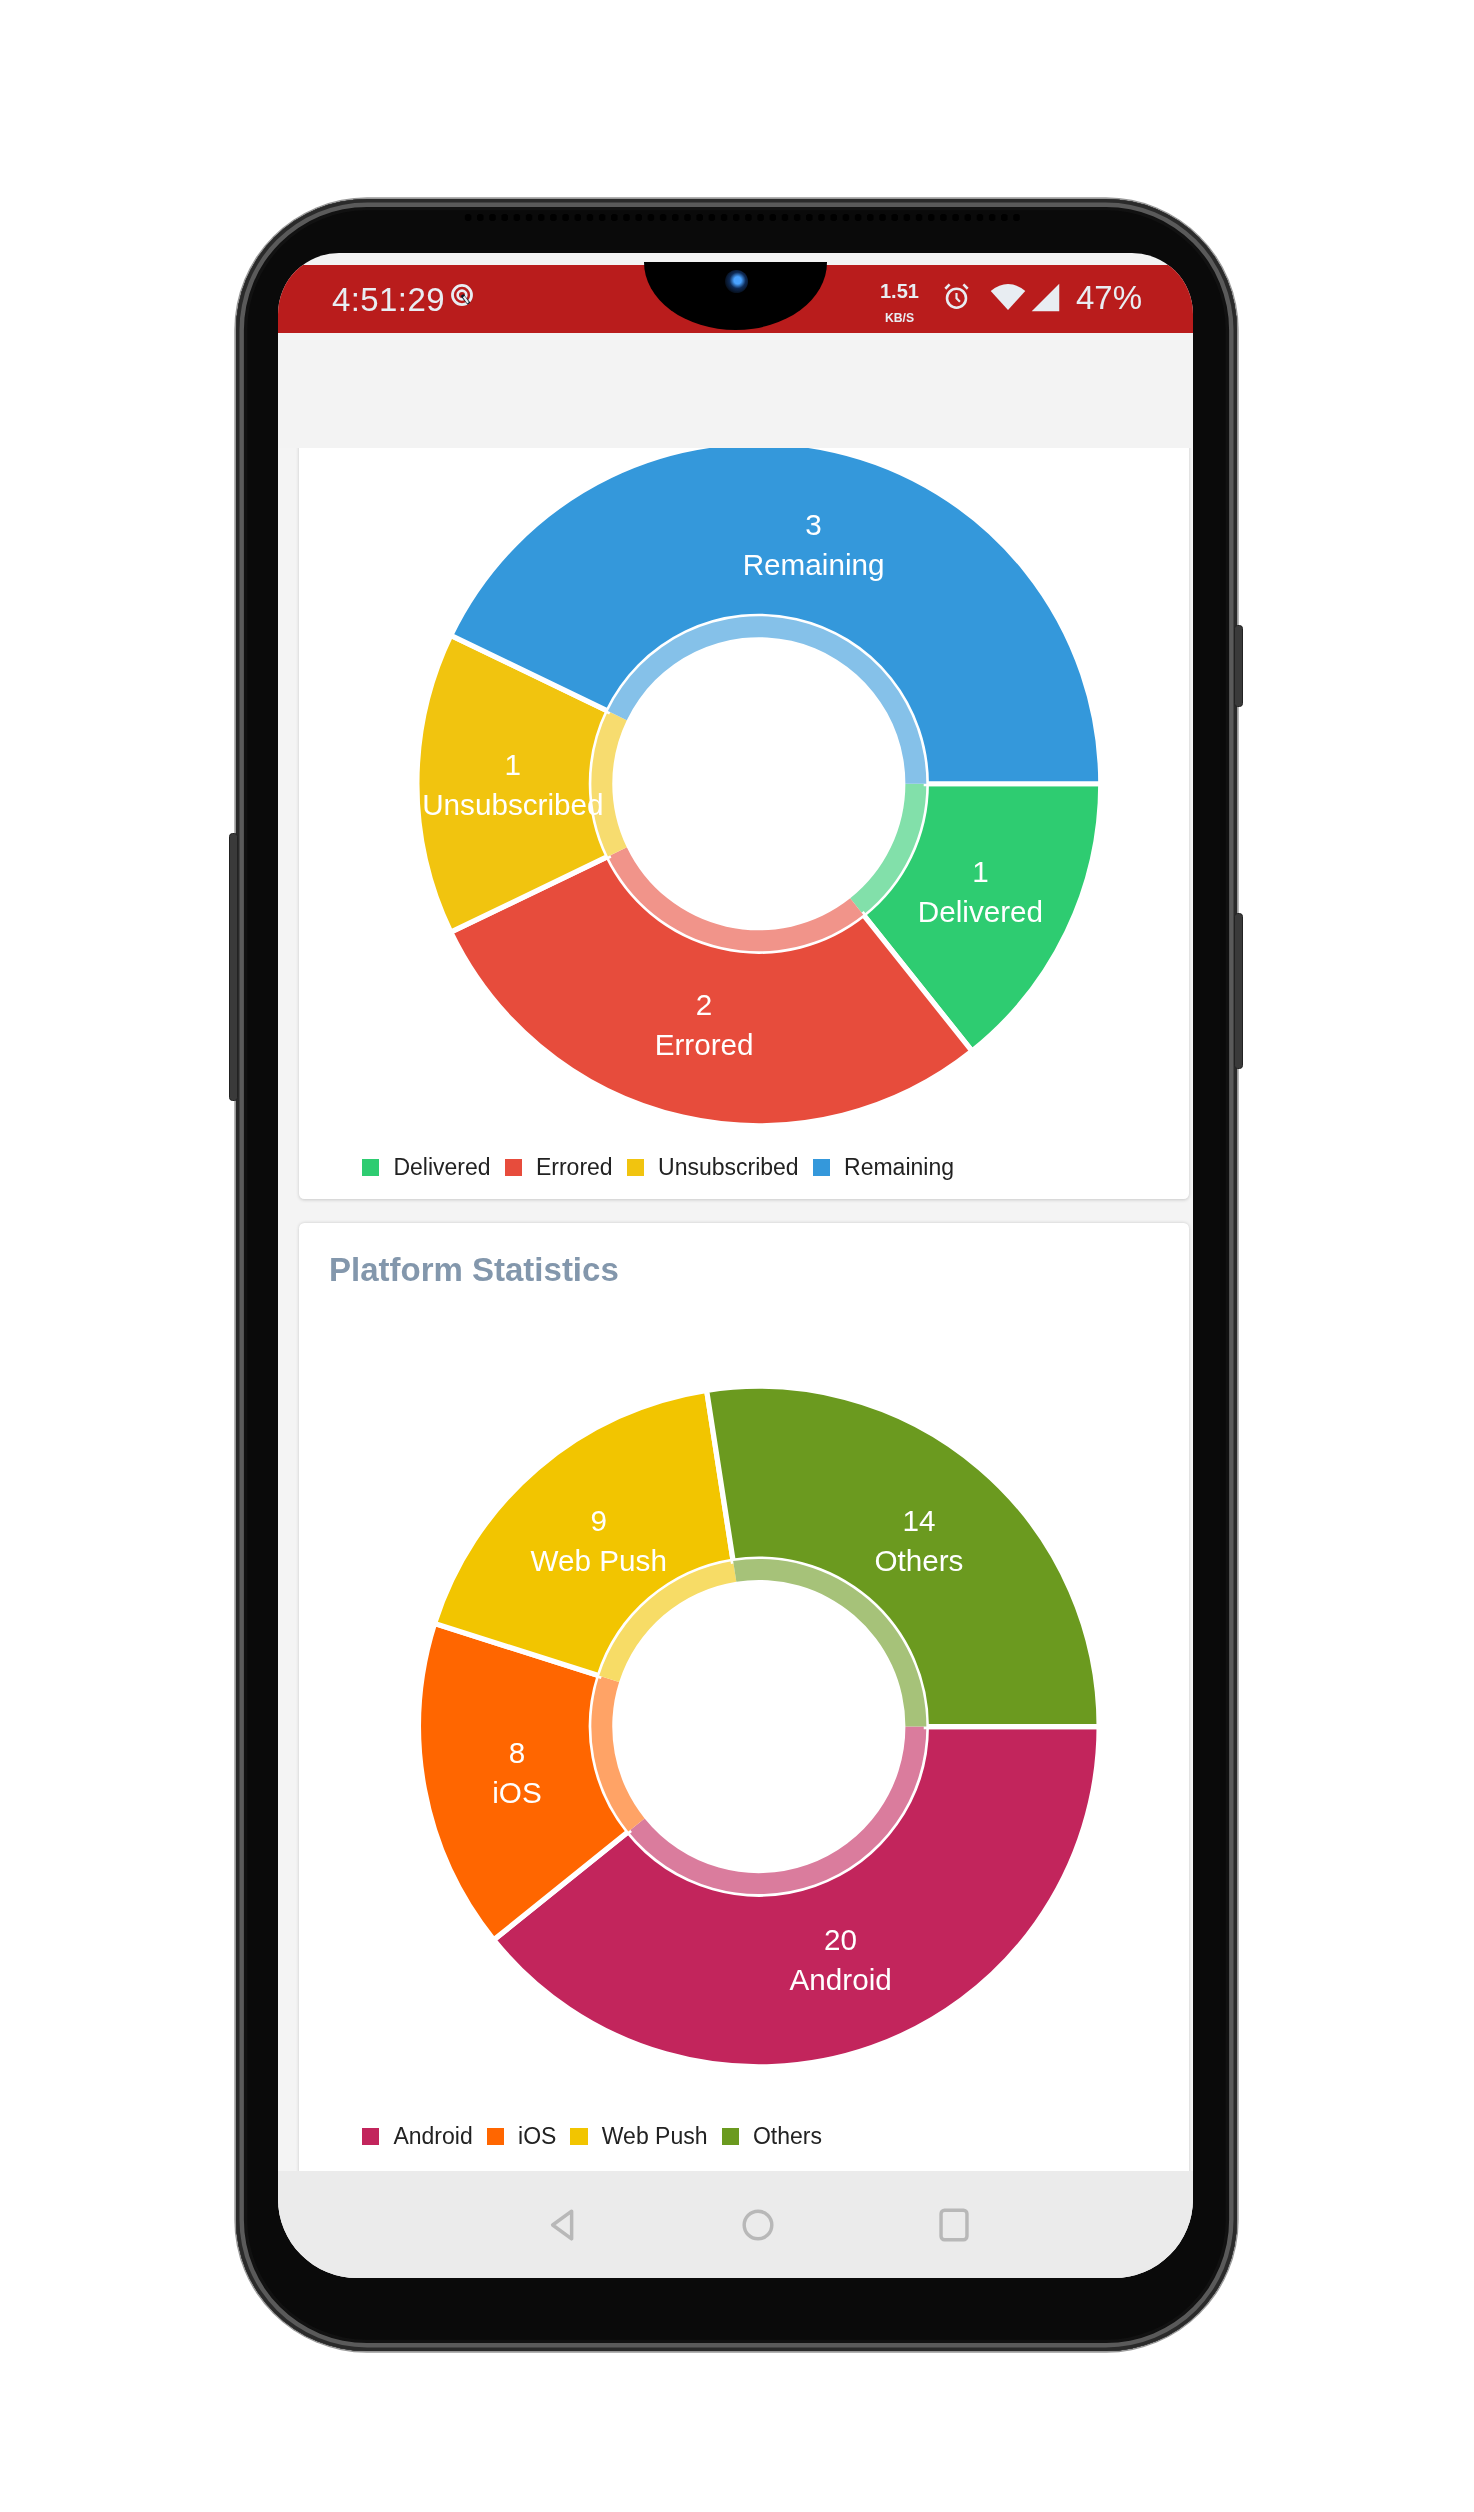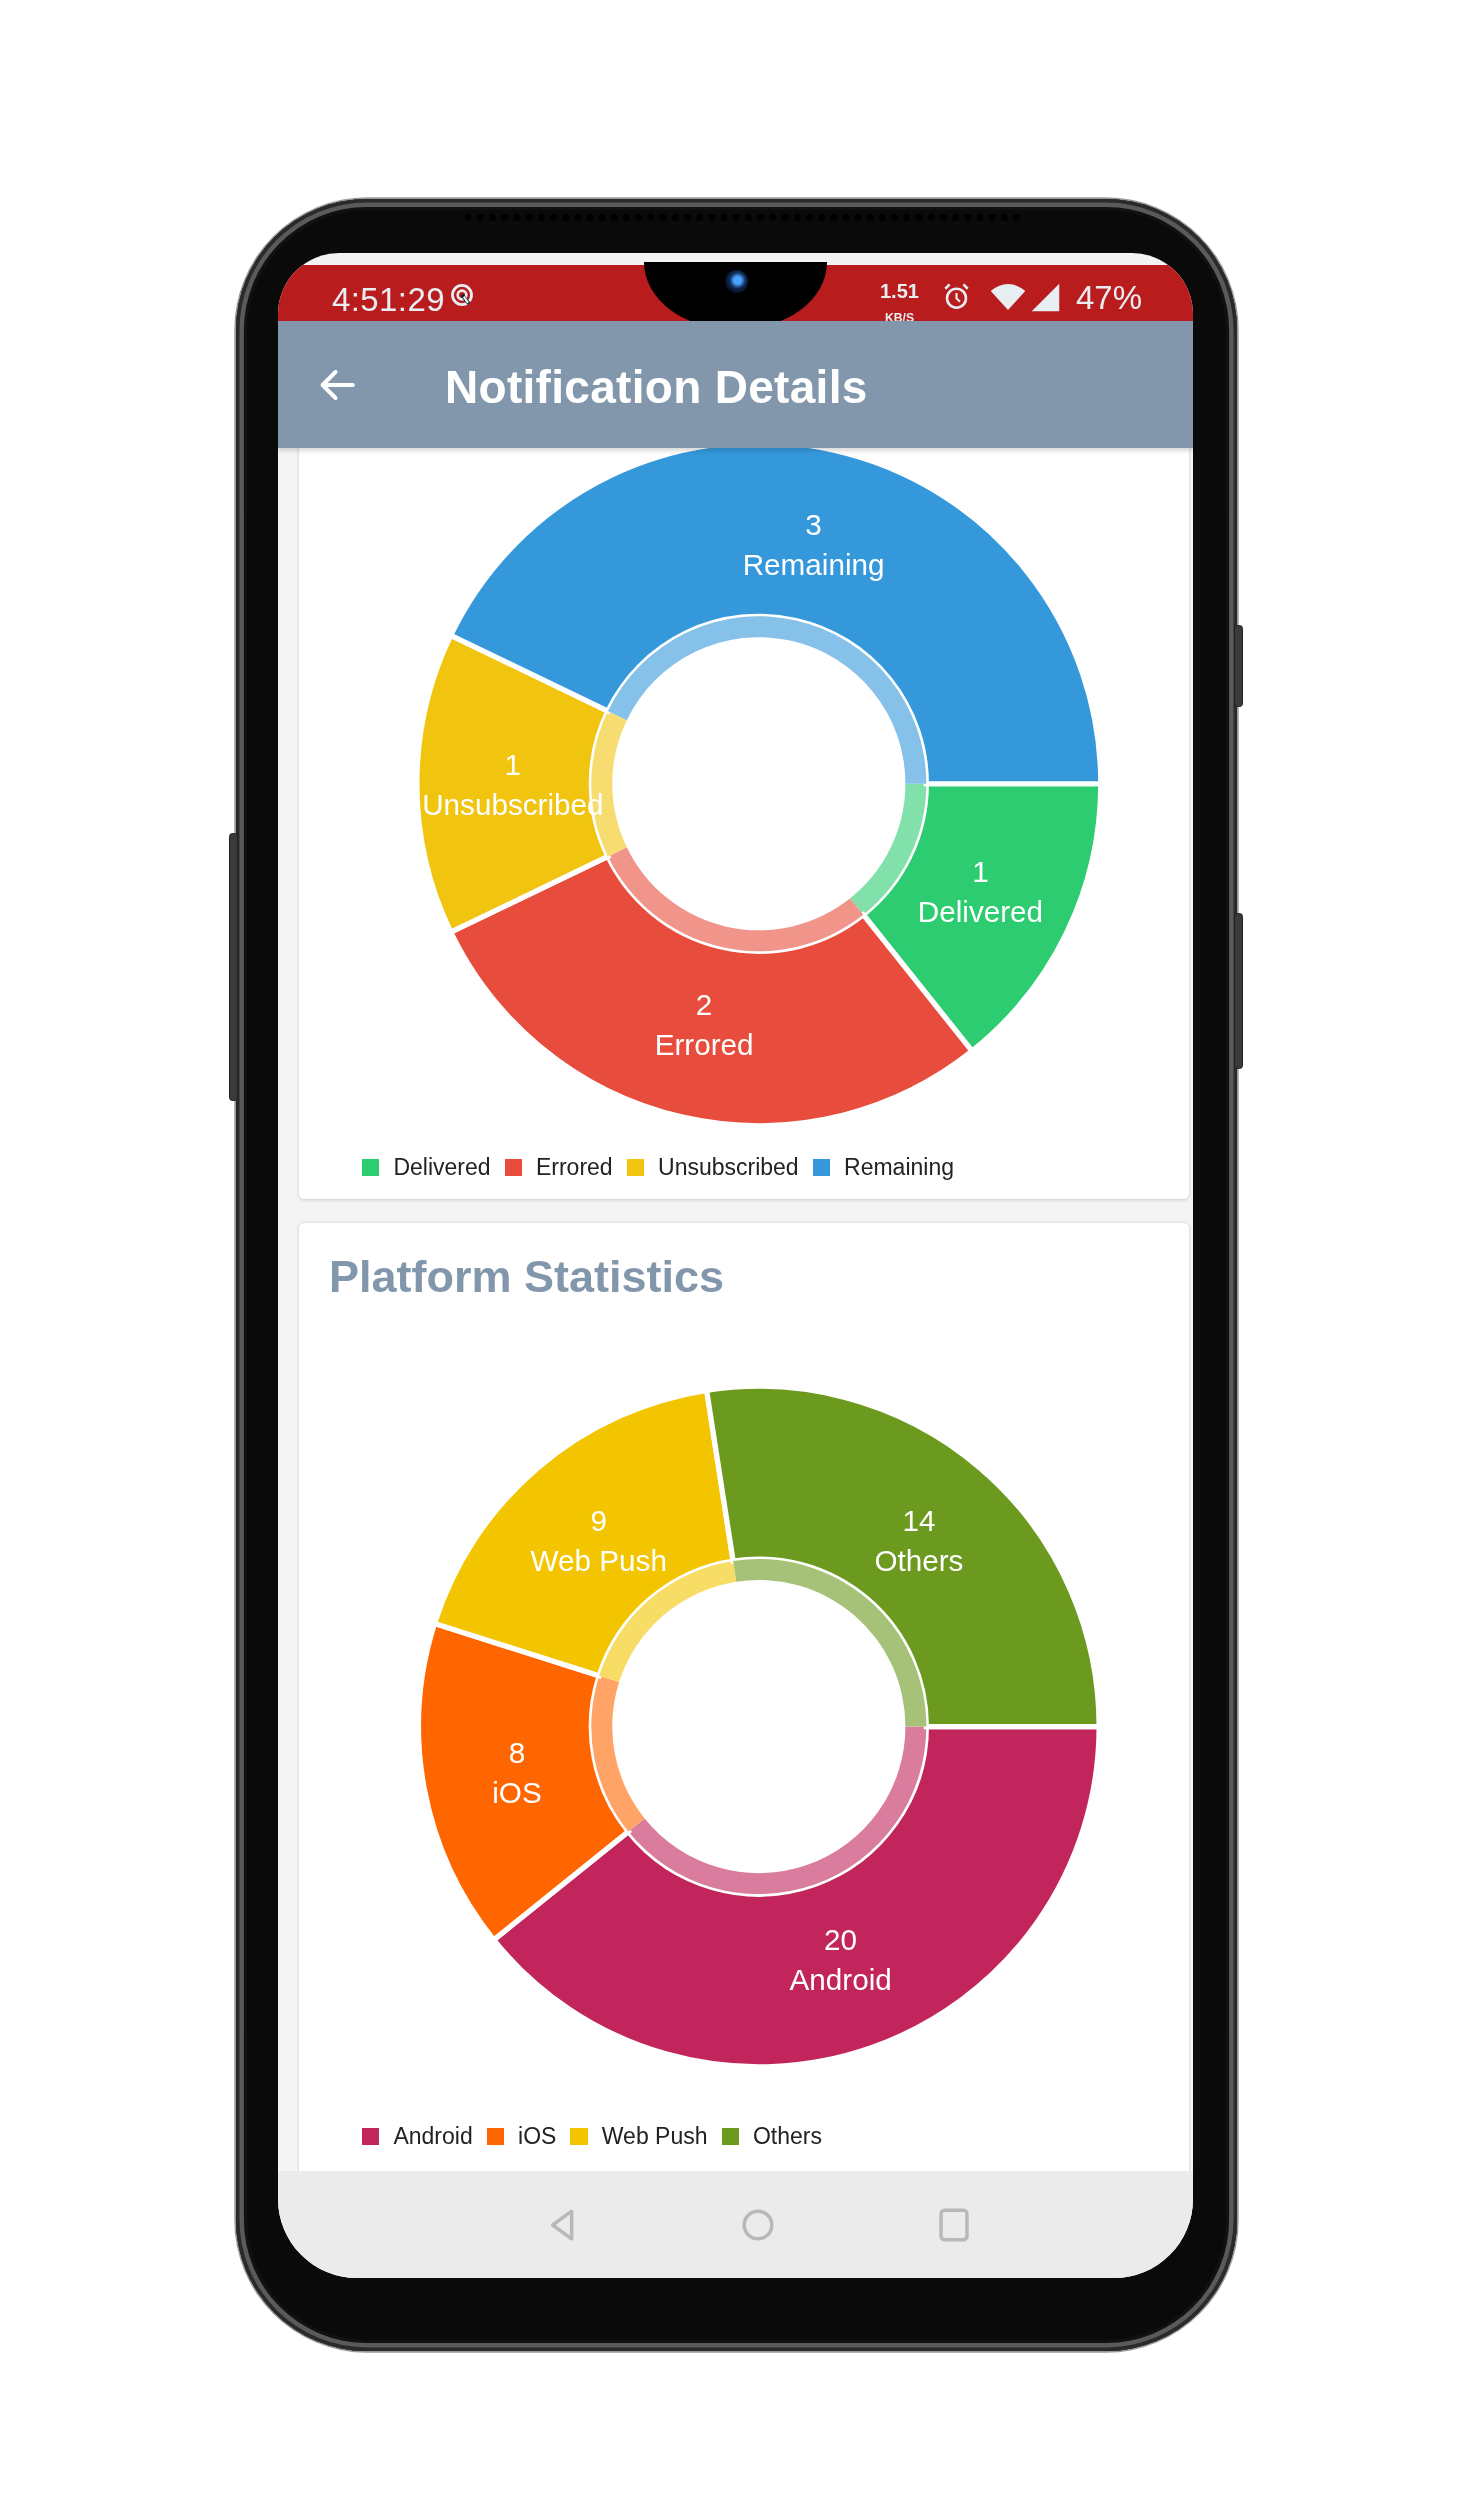--- a/index.html
+++ b/index.html
@@ -29,21 +29,21 @@
   .sb-battery { position:absolute; left:798px; top:14px; font-size:33px; }
   .appbar { position:absolute; left:0; top:68px; width:100%; height:127px; background:#8397ac; z-index:3;
             box-shadow:0 2.6px 4.4px rgba(0,0,0,0.15); }
   .back-btn { position:absolute; left:35px; top:38px; width:52px; height:52px; }
   .appbar-title { position:absolute; left:167px; top:39px; color:#fff; font-size:46px; font-weight:bold; letter-spacing:0.3px; }
   .content { position:absolute; left:0; top:195px; width:100%; height:1723px; overflow:hidden; background:#f4f4f4; }
   .card { position:absolute; left:21px; width:890px; background:#fff; border-radius:5.2px;
           box-shadow:0 0.9px 3.5px rgba(0,0,0,0.18); }
   .card1 { top:-35px; height:786px; }
   .card2 { top:775px; height:960px; }
-  .card-title { position:absolute; left:30px; top:28px; font-size:45px; font-weight:bold; color:#8397ac; }
+  .card-title { position:absolute; left:30px; top:28px; font-size:33px; font-weight:bold; color:#8397ac; }
   svg.donut { position:absolute; left:0; top:0; }
   .slice-label { fill:#fff; font-family:"Liberation Sans", sans-serif; font-size:34px; text-anchor:middle; }
   .legend { position:absolute; left:63px; display:flex; align-items:center; font-size:23px; color:#222; }
   .legend-item { display:flex; align-items:center; margin-right:14px; }
   .legend-swatch { width:17.4px; height:17.4px; margin-right:14px; }
   .navbar { position:absolute; left:0; top:1918px; width:100%; height:107px; background:#ebebeb; }
   .nav-btn { position:absolute; top:35px; width:38px; height:38px; }
 </style>
 </head>
 <body>
@@ -78,26 +78,20 @@
     </svg>
     <svg class="sb-wifi" viewBox="0 0 44 34">
       <path d="M2 10 Q22 -6 42 10 L22 32 Z" fill="#e8edf2"></path>
     </svg>
     <svg class="sb-signal" viewBox="0 0 36 36">
       <path d="M34 2 L34 34 L2 34 Z" fill="#e8edf2"></path>
     </svg>
     <span class="sb-battery">47%</span>
   </div>
 
-  <div class="appbar">
-    <svg class="back-btn" viewBox="0 0 60 60">
-      <path d="M46 30 H12 M26 15 L11 30 L26 45" fill="none" stroke="#fff" stroke-width="4.5" stroke-linecap="round" stroke-linejoin="round"></path>
-    </svg>
-    <span class="appbar-title">Notification Details</span>
-  </div>
 
   <div class="content">
 
     <div class="card card1">
       <svg class="donut" id="donut-0" width="890" height="786" viewBox="0 0 1020 901">
           <circle cx="527" cy="425" r="168" fill="#fff"></circle>
           <path d="M919 425 A392 392 0 0 1 771.4080023286235 731.4779411274676 L646.7100419568768 575.1116446338617 A192 192 0 0 0 719 425 Z" fill="#2ecc71" stroke="#fff" stroke-width="6"></path>
           <path d="M719 425 A192 192 0 0 1 646.7100419568768 575.1116446338617 L631.7462867122672 556.347689054629 A168 168 0 0 0 695 425 Z" fill="rgb(130,224,170)"></path>
           <text x="781.0732207484822" y="537.3552144311514" class="slice-label">1</text>
           <text x="781.0732207484822" y="583.3552144311514" class="slice-label">Delivered</text>

